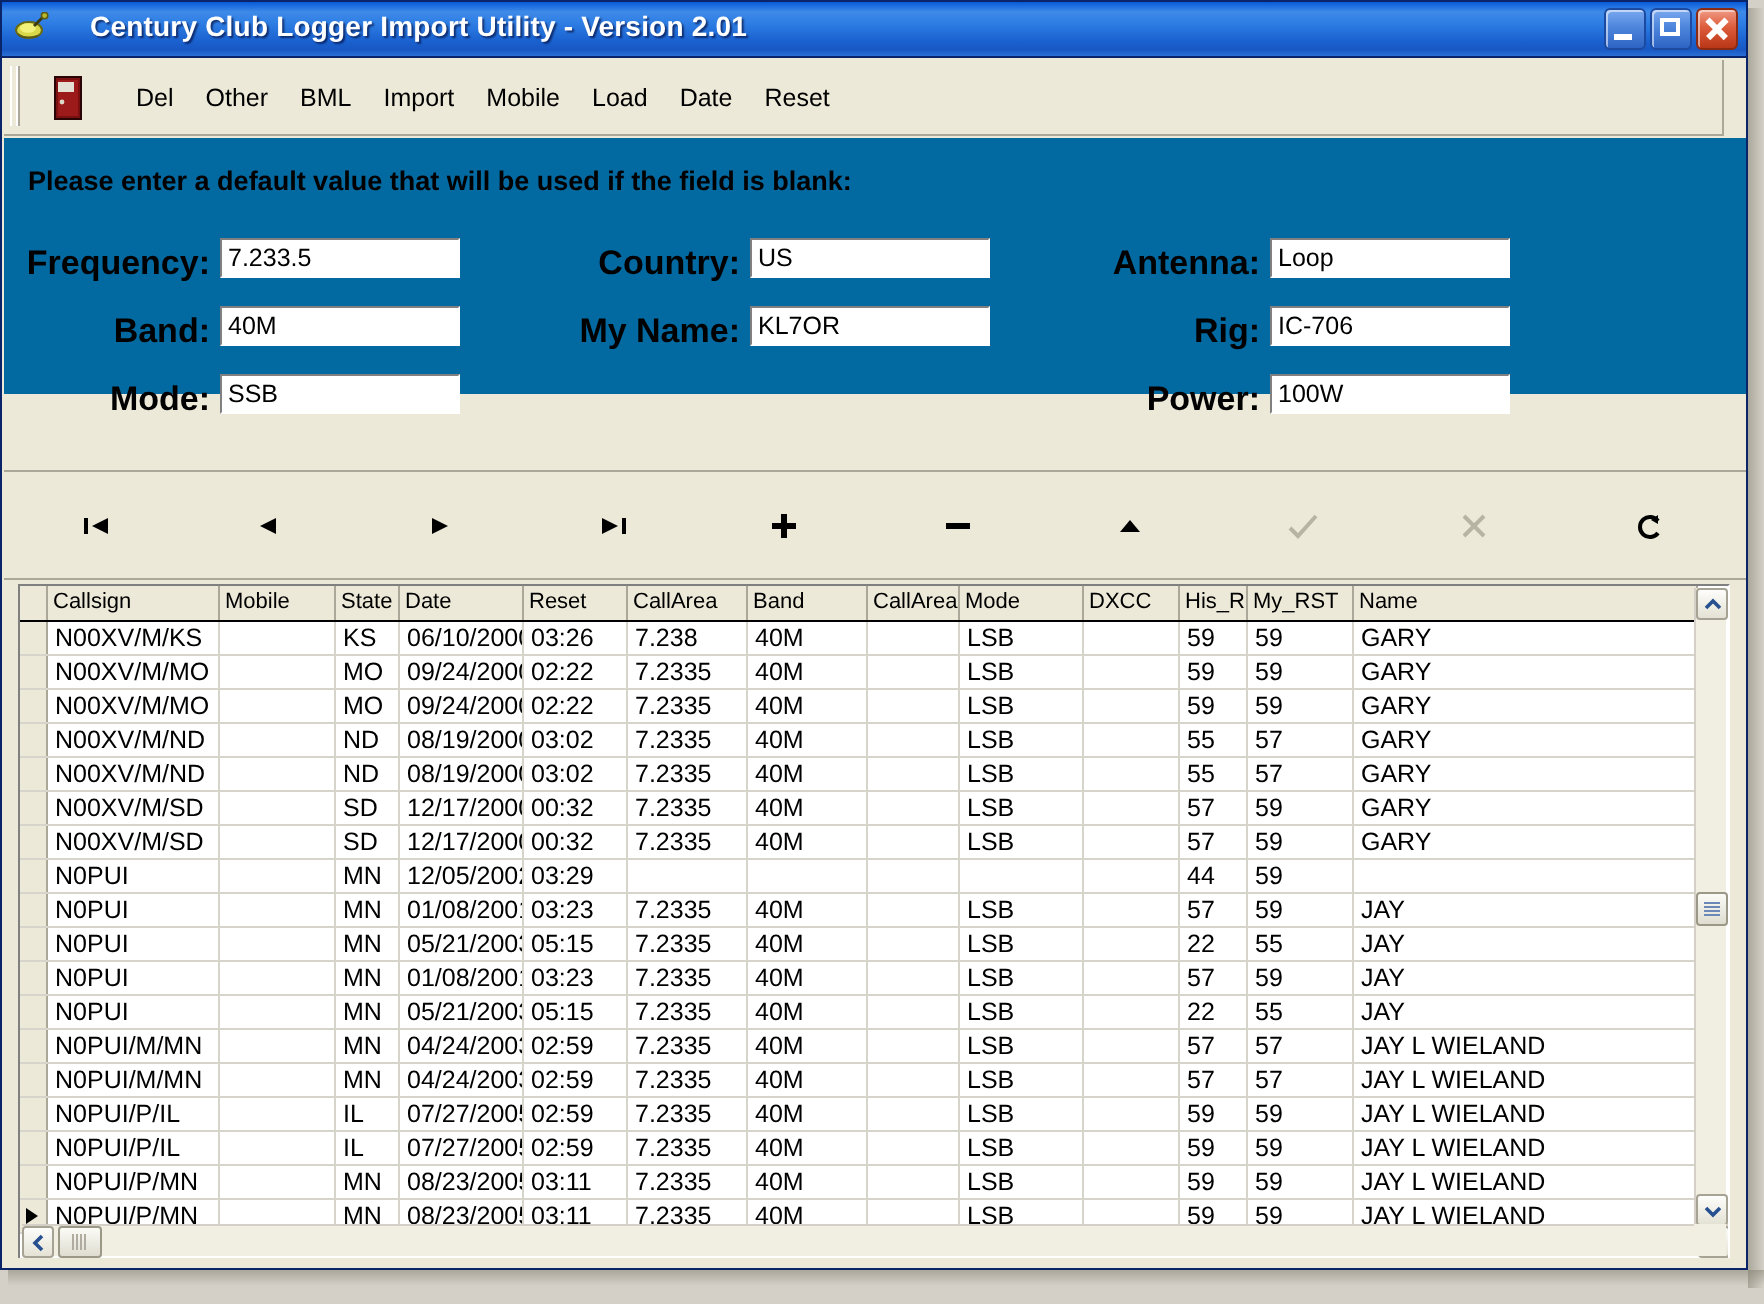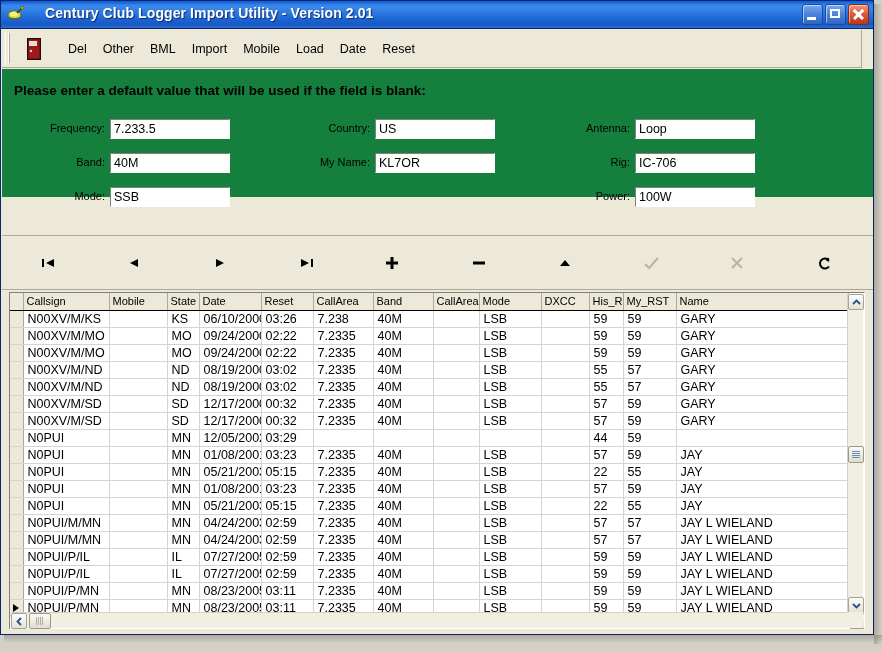--- a/index.html
+++ b/index.html
@@ -133,33 +133,34 @@
     padding: 3px 8px;
     cursor: default;
     white-space: nowrap;
   }
 
   
   .formpanel {
     position: absolute;
     left: 1px; top: 68px;
     width: 871px; height: 128px;
-    background: #15803d;
+    background: #0369a1;
   }
   .prompt {
     position: absolute; left: 12px; top: 14px;
     font-size: 13.5px; font-weight: bold; color: #000;
     white-space: nowrap;
   }
   .field { position: absolute; height: 20px; }
   .field .lbl {
     position: absolute; right: 100%; top: 3px;
     margin-right: 5px;
-    font-size: 11px; color: #000;
+    font-size: 17px; color: #000;
     white-space: nowrap;
+    font-weight: bold;
   }
   .field input {
     position: absolute; left: 0; top: 0;
     width: 120px; height: 20px;
     font-family: "Liberation Sans", sans-serif;
     font-size: 12.5px;
     color: #000;
     background: #ffffff;
     border: 1px solid;
     border-color: #808080 #ffffff #ffffff #808080;

